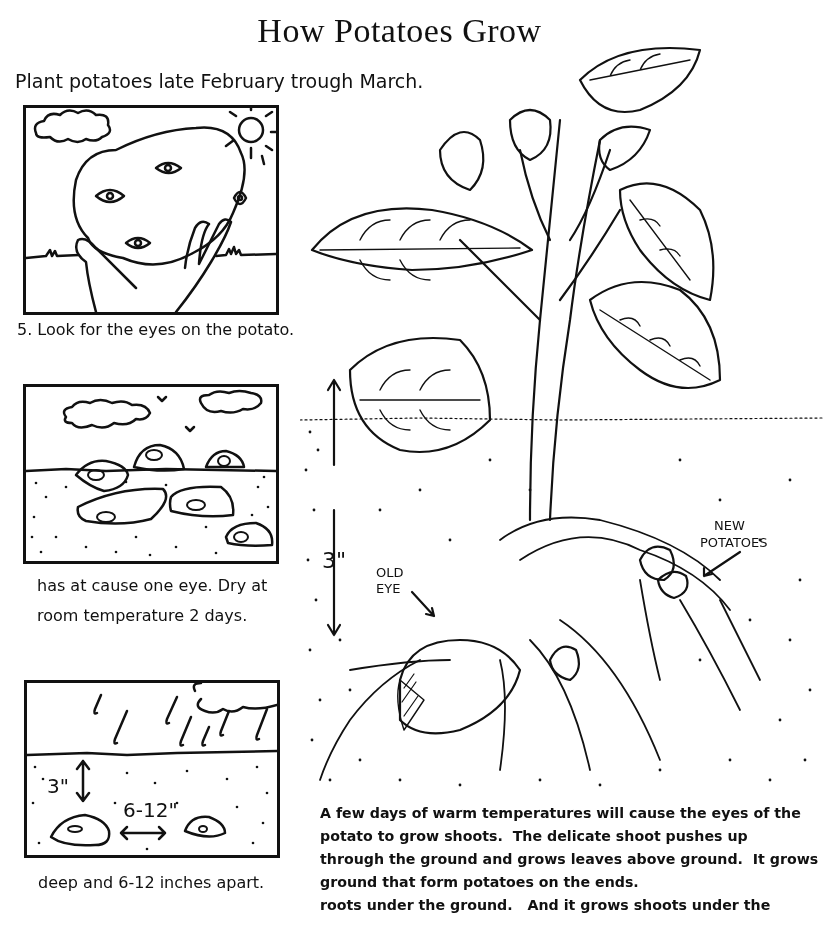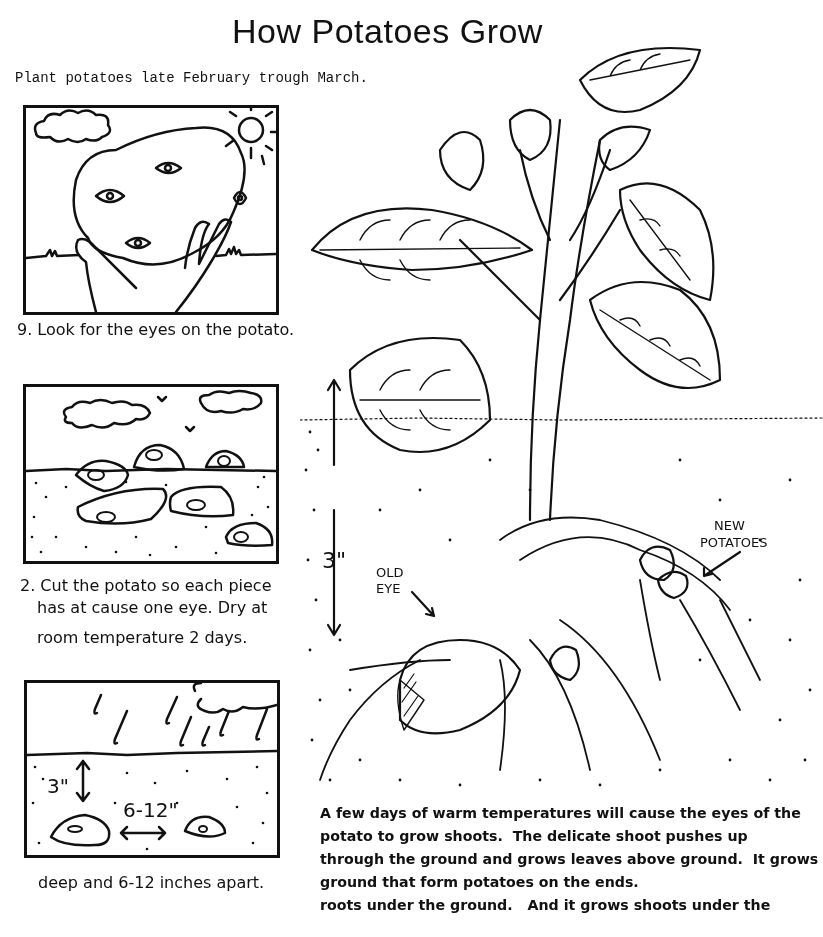--- a/index.html
+++ b/index.html
@@ -1,21 +1,21 @@
 <!DOCTYPE html>
 <html><head>
   <meta charset="utf-8">
   <style>
     html, body { margin: 0; padding: 0; background: #ffffff; }
     body { width: 823px; height: 937px; position: relative; overflow: hidden;
            font-family: "DejaVu Sans", sans-serif; color: #111; }
     .abs { position: absolute; }
     .title { left: 0; width: 775px; top: 12px; text-align: center;
-             font-size: 34px; font-family: Liberation Sans, sans-serif; letter-spacing: 0.5px; }
-    .intro { left: 15px; top: 70px; font-size: 14px; font-family: Liberation Mono, monospace; }
+             font-size: 34px; font-family: Liberation Serif, serif; letter-spacing: 0.5px; padding-left: 12px; }
+    .intro { left: 15px; top: 70px; font-size: 19px; }
     .panel { border: 3px solid #111; background: #fff; box-sizing: border-box; overflow: hidden; }
     .caption { font-size: 16px; line-height: 22px; }
     .body-text { font-size: 14.2px; font-weight: bold; line-height: 23px; }
     svg { display: block; }
     .lbl { font-family: "DejaVu Sans", sans-serif; }
   </style>
 </head>
 <body>
 
 <div class="abs title">How Potatoes Grow</div>
@@ -47,21 +47,21 @@
       <path d="M208 90 q6 -12 12 0 q-6 12 -12 0 z"></path>
         <circle cx="214" cy="90" r="2"></circle>
     </g>
     <g>
       <path d="M70 204 q-8 -30 -10 -50 q-14 -10 -8 -22 q8 -4 18 8 q20 20 40 40"></path>
       <path d="M150 204 q20 -25 35 -50 q15 -25 20 -40 q-6 -6 -12 2 l-20 40 q2 -30 10 -40 q-8 -6 -14 4 q-8 20 -10 40"></path>
     </g>
   </svg>
 </div>
 <div class="abs caption" style="left:17px; top:319px;">
-  <div>9. Look for the eyes on the potato.</div>
+  <div>5. Look for the eyes on the potato.</div>
 </div>
 
 <div class="abs panel" style="left:23px; top:384px; width:256px; height:180px;">
   <svg width="250" height="174" viewBox="0 0 250 174" fill="none" stroke="#111" stroke-width="2.5" stroke-linecap="round" stroke-linejoin="round">
     <g>
       <path d="M40 30 q-6 -8 6 -10 q6 -8 18 -4 q10 -6 22 0 q12 -4 20 2 q14 -2 18 8 q-4 8 -14 6 q-8 8 -22 4 q-10 8 -22 2 q-14 6 -20 -2 q-10 0 -6 -6 z"></path>
       <path d="M175 16 q-4 -8 8 -8 q8 -6 20 -2 q10 -4 22 0 q12 2 10 10 q-6 8 -18 6 q-10 6 -22 2 q-14 4 -20 -8 z"></path>
     </g>
     <g>
         <path d="M132 10 l4 4 l4 -4 M160 40 l4 4 l4 -4"></path>
@@ -101,21 +101,20 @@
         <circle cx="238" cy="90" r="1.3"></circle>
         <circle cx="90" cy="165" r="1.3"></circle>
       <circle cx="124" cy="168" r="1.3"></circle>
         <circle cx="190" cy="166" r="1.3"></circle>
         <circle cx="6" cy="150" r="1.3"></circle>
         <circle cx="226" cy="128" r="1.3"></circle>
     </g>
   </svg>
 </div>
 <div class="abs caption" style="left:20px; top:575px;">
-  <div>2. Cut the potato so each piece</div>
   <div style="padding-left:17px;">has at cause one eye. Dry at</div>
   <div style="padding-left:17px;margin-top:8px;">room temperature 2 days.</div>
 </div>
 
 <div class="abs panel" style="left:24px; top:680px; width:256px; height:178px;">
   <svg width="250" height="172" viewBox="0 0 250 172" fill="none" stroke="#111" stroke-width="2.5" stroke-linecap="round" stroke-linejoin="round">
     <g>
       <path d="M70 30 q-4 2 -2 -4 l6 -14"></path>
         <path d="M90 60 q-4 2 -2 -4 l12 -28"></path>
       <path d="M142 40 q-4 2 -2 -4 l10 -22"></path>

